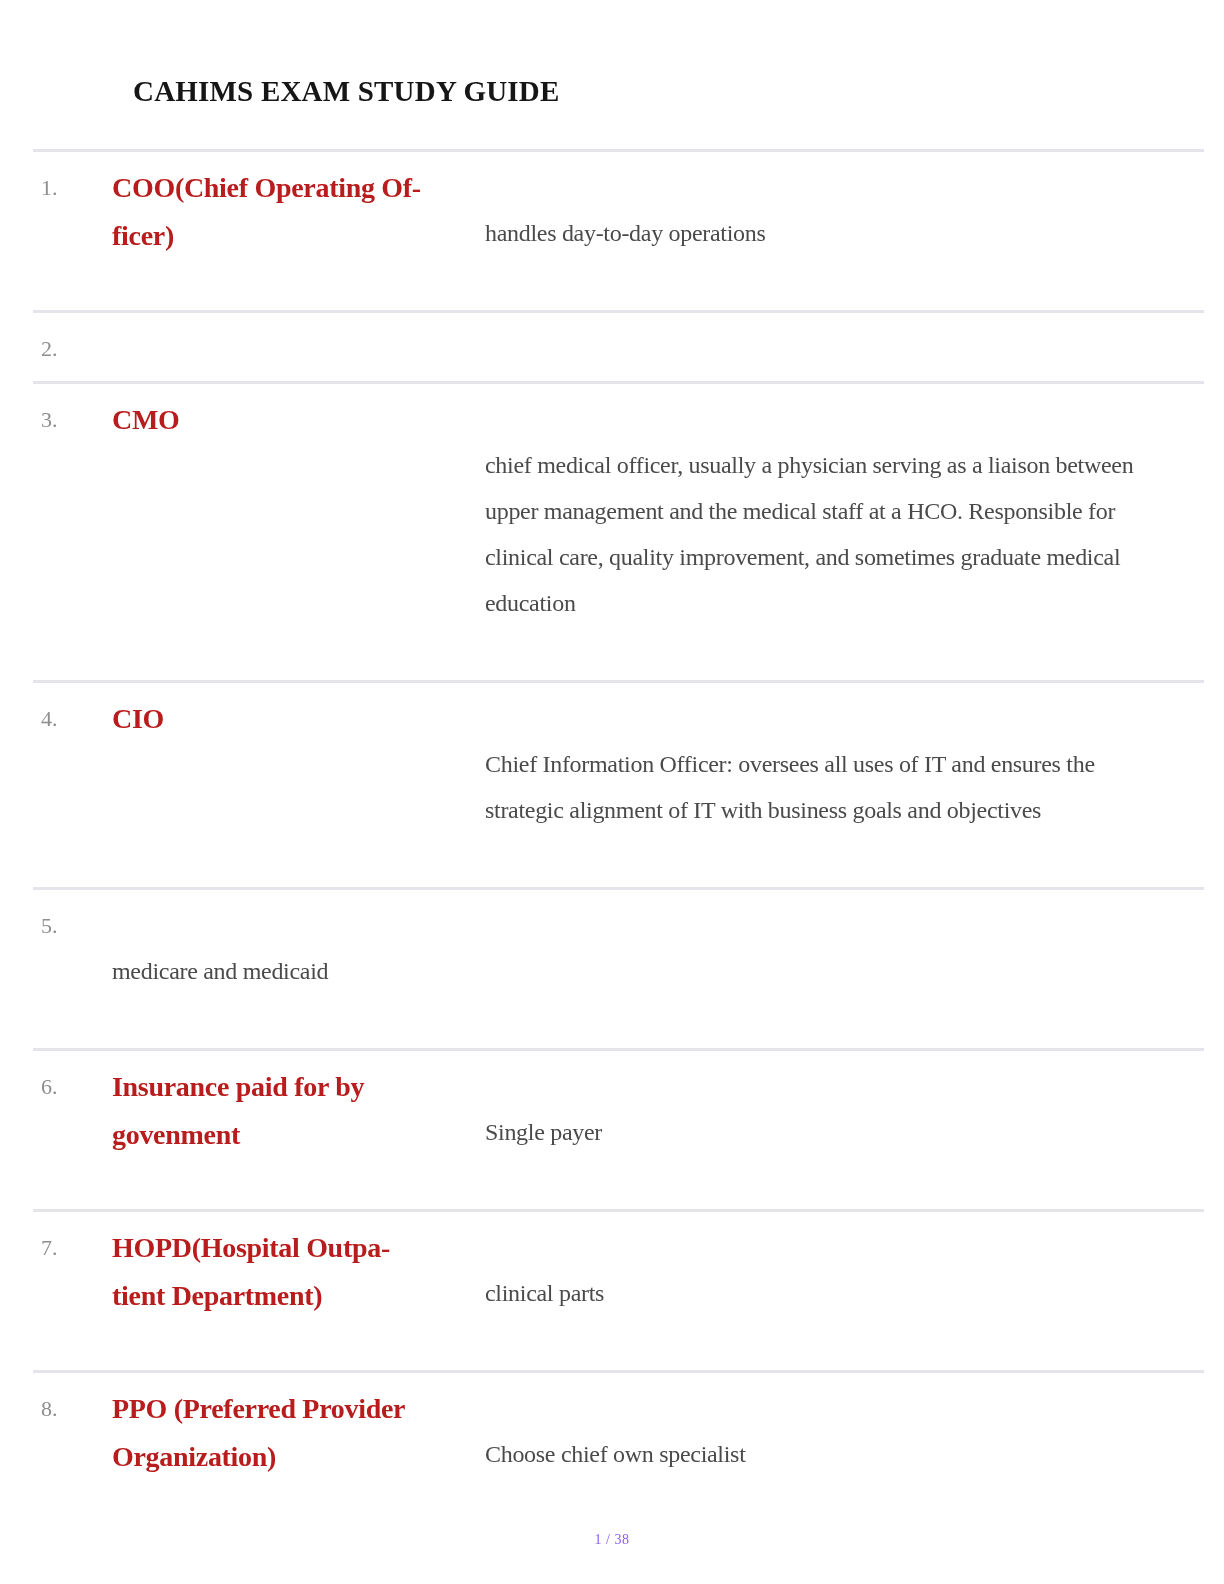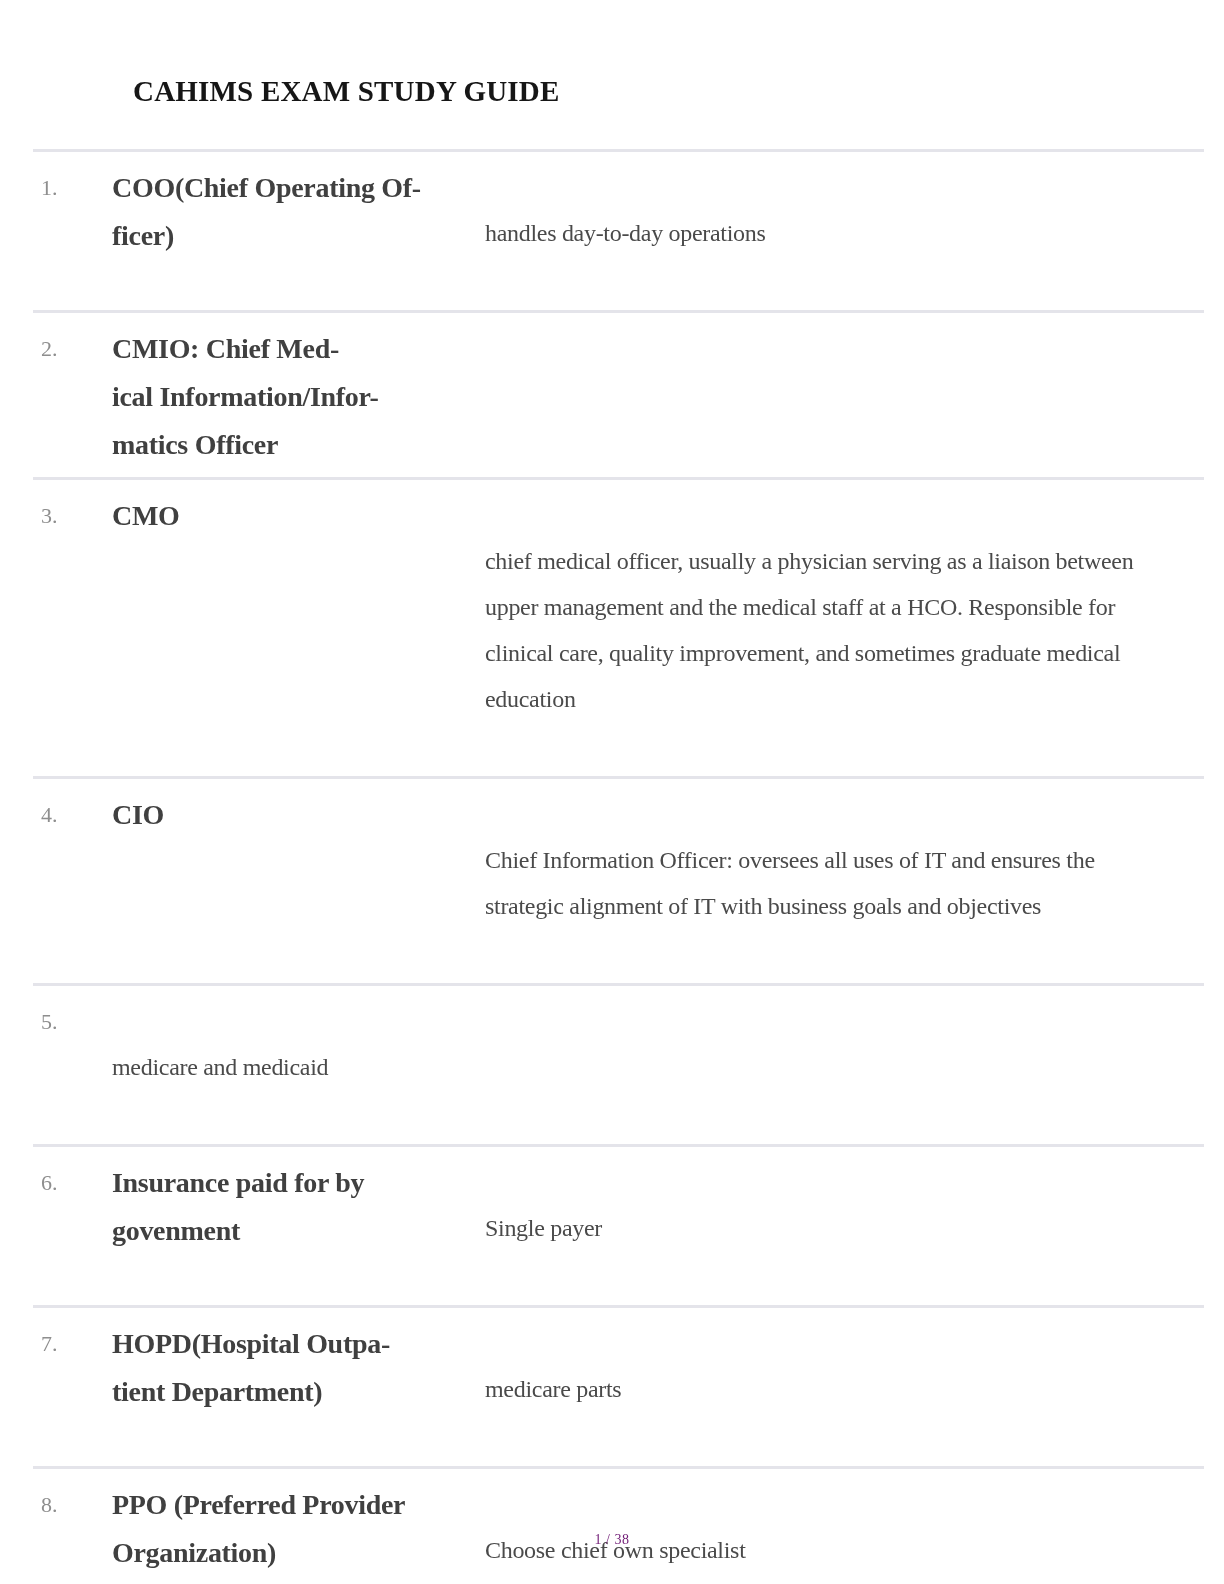--- a/index.html
+++ b/index.html
@@ -33,41 +33,41 @@
     font-size: 22px;
     line-height: 48px;
     color: #8e8e8e;
     padding-left: 8px;
   }
   .term {
     font-size: 28px;
     line-height: 48px;
     font-weight: 600;
     letter-spacing: -0.3px;
-    color: #404040;
+    color: #b91c1c;
     white-space: pre-line;
   }
   .def {
     font-size: 24px;
     line-height: 46px;
     font-weight: 300;
     letter-spacing: -0.3px;
     color: #4a4a4a;
     white-space: pre-line;
   }
   .def p { margin: 0; }
   .page-footer {
     position: absolute;
     left: 0;
     right: 0;
     top: 1500px;
     text-align: center;
     font-size: 14px;
     letter-spacing: 0.5px;
-    color: #701a75;
+    color: #8b5cf6;
   }
 </style>
 </head>
 <body>
 
 <div class="page">
 
   <h1 class="page-title">CAHIMS EXAM STUDY GUIDE</h1>
 
   <div class="list">
@@ -76,23 +76,20 @@
       <div class="num">1.</div>
       <div class="term">COO(Chief Operating Of-
 ficer)</div>
       <div class="def">
         <p>handles day-to-day operations</p>
       </div>
     </div>
 
     <div class="row">
       <div class="num">2.</div>
-      <div class="term">CMIO: Chief Med-
-ical Information/Infor-
-matics Officer</div>
     </div>
 
     <div class="row">
       <div class="num">3.</div>
       <div class="term">CMO</div>
       <div class="def">
         <p>chief medical officer, usually a physician serving as a liaison between
 upper management and the medical staff at a HCO. Responsible for
 clinical care, quality improvement, and sometimes graduate medical
 education</p>
@@ -122,21 +119,21 @@
       <div class="def">
         <p>Single payer</p>
       </div>
     </div>
 
     <div class="row">
       <div class="num">7.</div>
       <div class="term">HOPD(Hospital Outpa-
 tient Department)</div>
       <div class="def">
-        <p>medicare parts</p>
+        <p>clinical parts</p>
       </div>
     </div>
 
     <div class="row">
       <div class="num">8.</div>
       <div class="term">PPO (Preferred Provider
 Organization)</div>
       <div class="def">
         <p>Choose chief own specialist</p>
         

